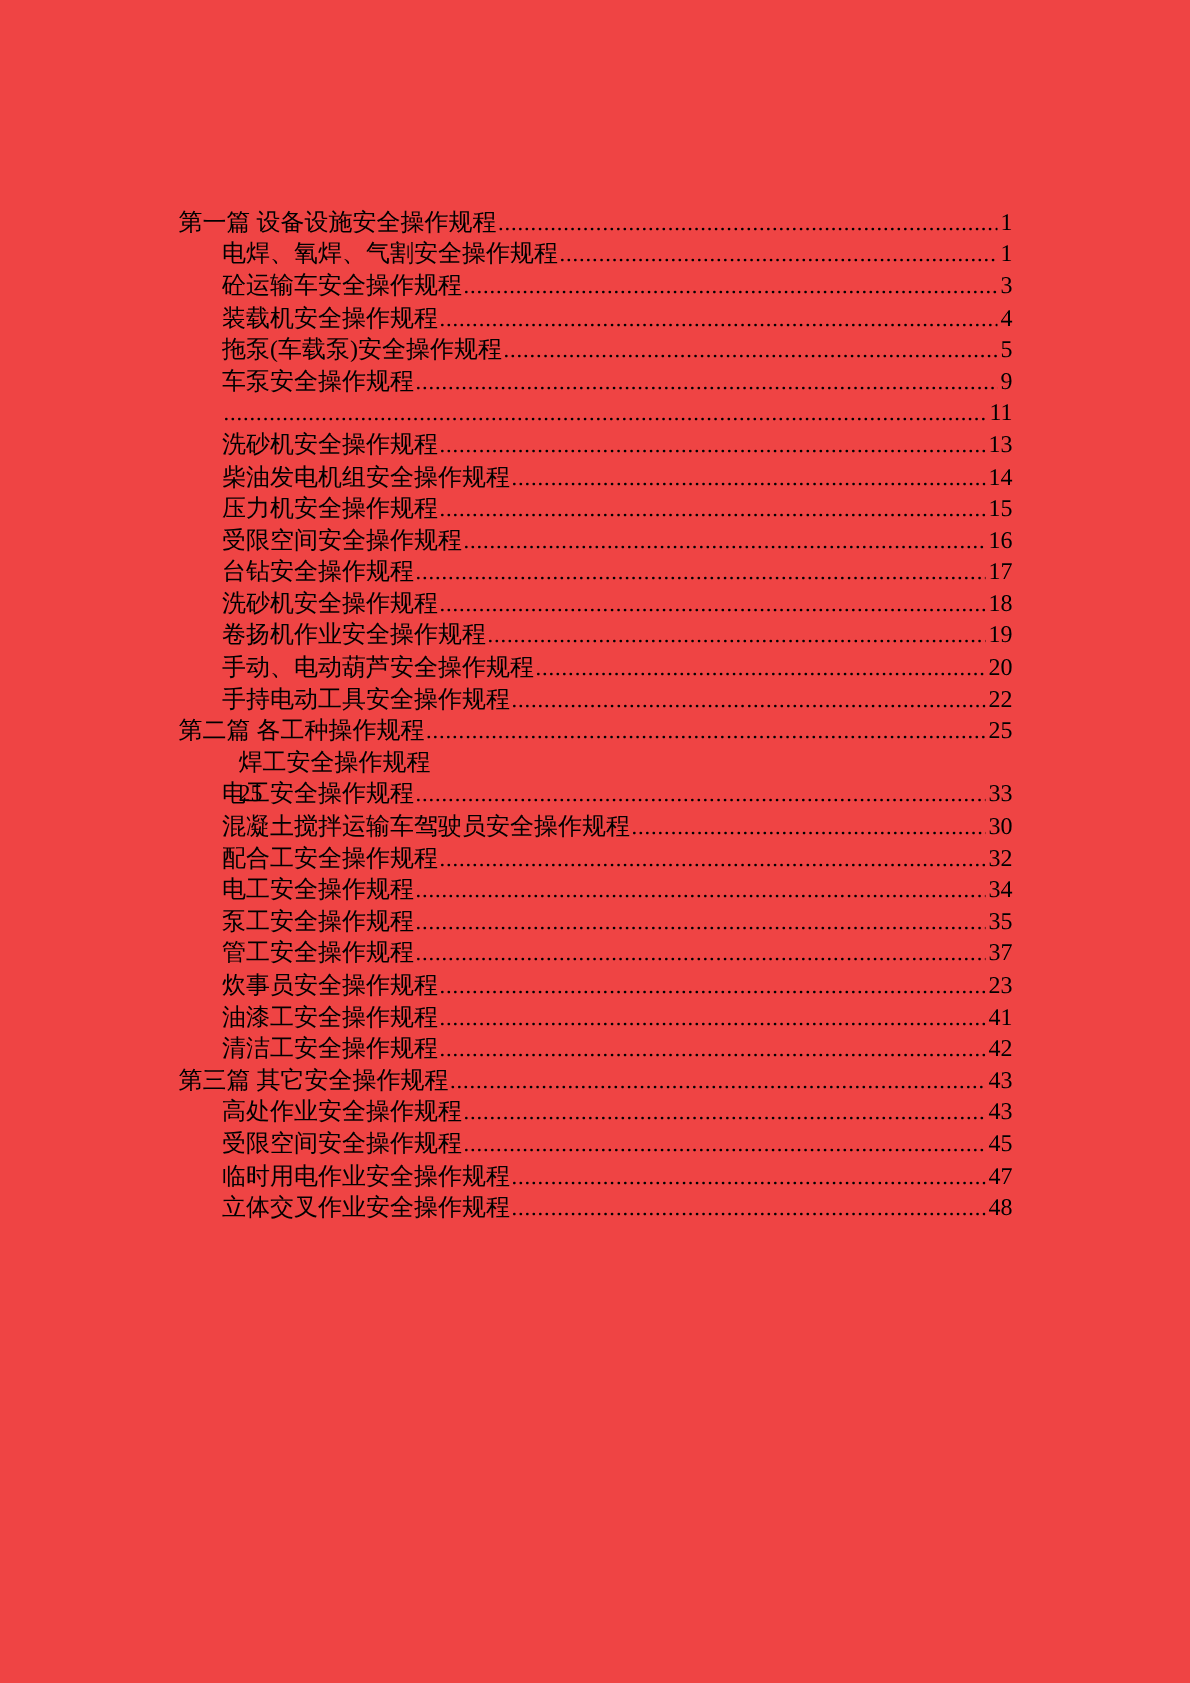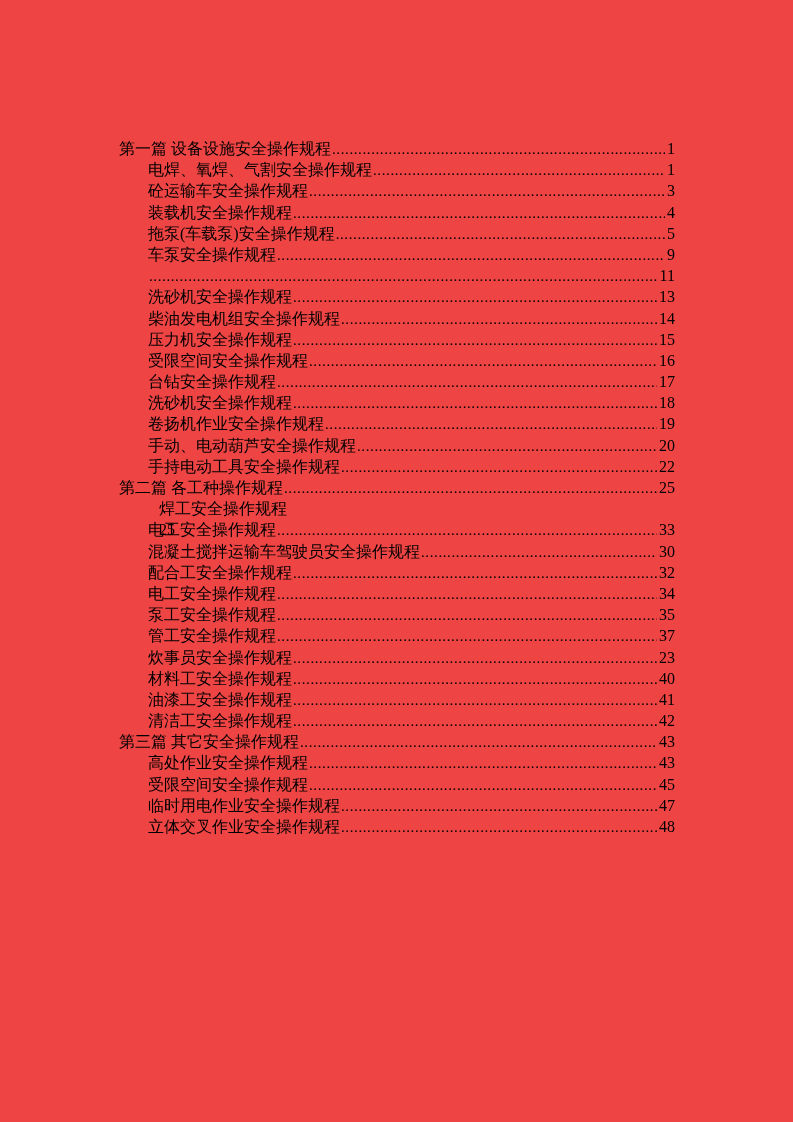--- a/index.html
+++ b/index.html
@@ -177,25 +177,20 @@
     <span class="toc-title">管工安全操作规程</span>
     <span class="toc-dots"></span>
     <span class="toc-page">37</span>
   </div>
       <div class="toc-row level-2">
     <span class="toc-title">炊事员安全操作规程</span>
     <span class="toc-dots"></span>
     <span class="toc-page">23</span>
   </div>
       <div class="toc-row level-2">
-    <span class="toc-title">材料工安全操作规程</span>
-    <span class="toc-dots"></span>
-    <span class="toc-page">40</span>
-  </div>
-      <div class="toc-row level-2">
     <span class="toc-title">油漆工安全操作规程</span>
     <span class="toc-dots"></span>
     <span class="toc-page">41</span>
   </div>
       <div class="toc-row level-2">
     <span class="toc-title">清洁工安全操作规程</span>
     <span class="toc-dots"></span>
     <span class="toc-page">42</span>
   </div>
       <div class="toc-row level-1">

